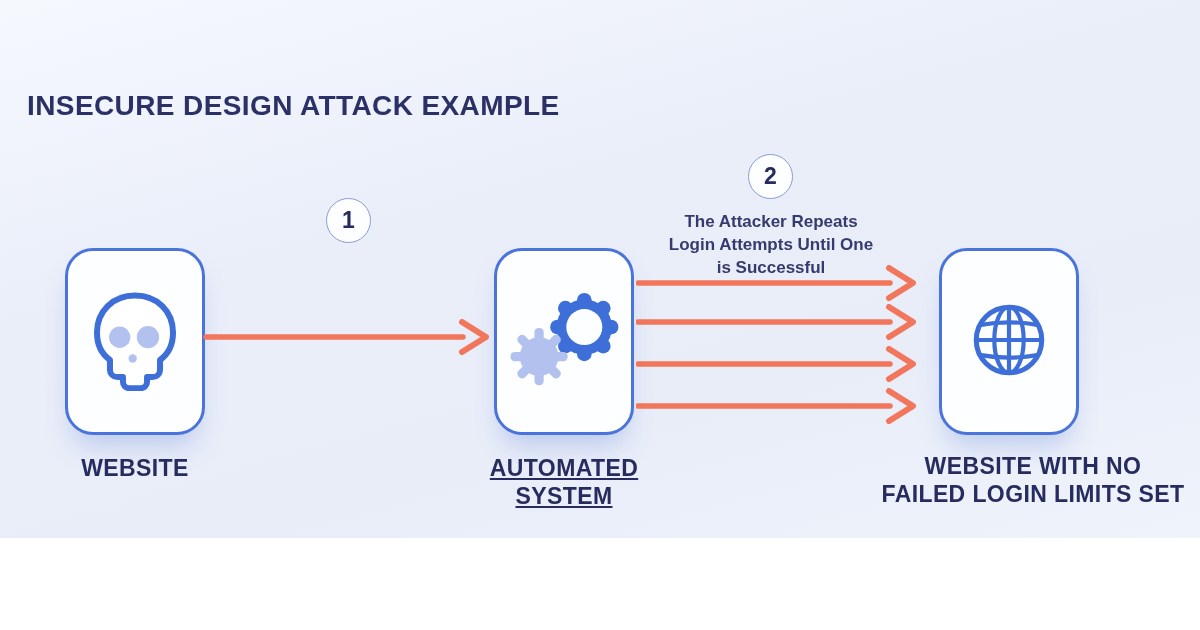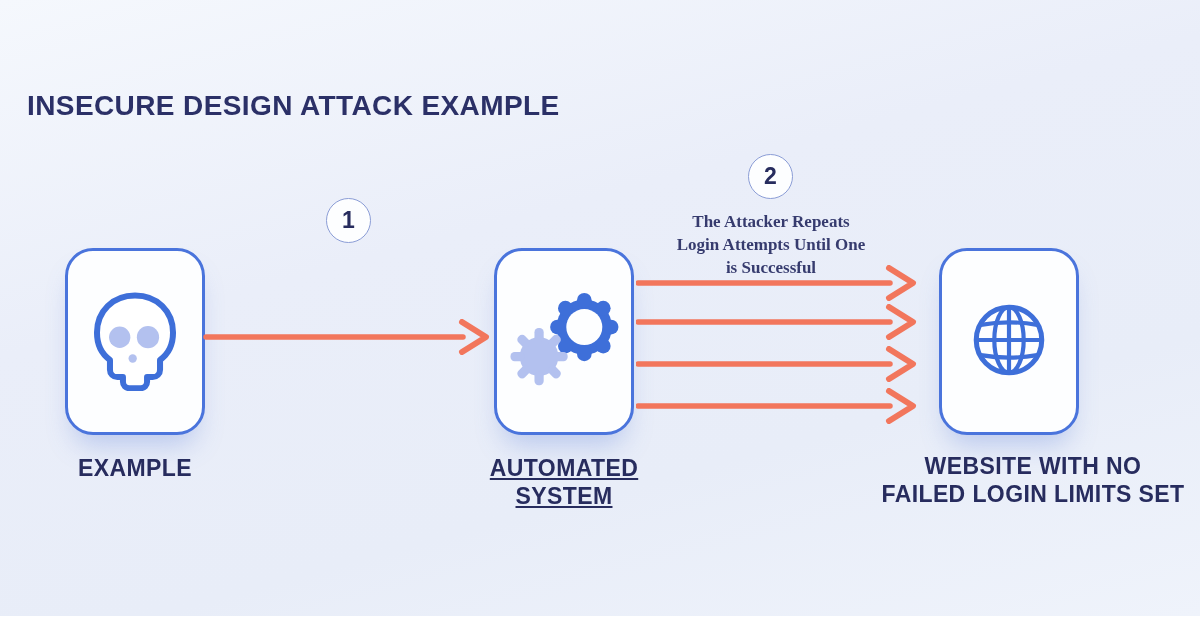--- a/index.html
+++ b/index.html
@@ -4,21 +4,21 @@
 <style>
   * { margin: 0; padding: 0; box-sizing: border-box; }
   html, body { width: 1200px; height: 630px; }
   body {
     font-family: "Liberation Sans", sans-serif;
     overflow: hidden;
   }
   .canvas {
     position: relative;
     width: 1200px;
-    height: 616px;
+    height: 538px;
     background: linear-gradient(165deg, #f5f8fd 0%, #eaeef9 38%, #e8edf8 70%, #eff3fb 100%);
     overflow: hidden;
   }
   .title {
     position: absolute;
     left: 27px;
     top: 90px;
     font-size: 28px;
     font-weight: 700;
     letter-spacing: 0.4px;
@@ -76,21 +76,21 @@
     position: absolute;
     width: 270px;
     text-align: center;
     font-size: 17px;
     font-weight: 600;
     line-height: 1.36;
     color: #363b6e;
     white-space: pre-line;
   }
   .text-1 { left: 226px; top: 258px; }
-  .text-2 { left: 636px; top: 210px; font-family: Liberation Serif, serif; }
+  .text-2 { left: 636px; top: 210px; }
 
   .arrow { position: absolute; }
   .arrow svg { display: block; }
 </style>
 </head>
 <body>
 
 <div class="canvas">
 
   <div class="title">INSECURE DESIGN ATTACK EXAMPLE</div>
@@ -98,21 +98,21 @@
   <div class="node-card card-attacker">
     <span>
       <svg width="94" height="102" viewBox="0 0 100 110">
         <path d="M50 7 C26 7 9 24 9 47 C9 60 14.5 70.5 23 76.5 L23 87 C23 91.5 26.5 95 31 95 L37 95 L37 100 C37 104 40 107 44 107 L56 107 C60 107 63 104 63 100 L63 95 L69 95 C73.5 95 77 91.5 77 87 L77 76.5 C85.5 70.5 91 60 91 47 C91 24 74 7 50 7 Z" fill="#ffffff" stroke="#3e6fd9" stroke-width="6.5" stroke-linejoin="round"></path>
         <circle cx="33.5" cy="52" r="11.5" fill="#b3c1ef"></circle>
         <circle cx="64" cy="52" r="12" fill="#b3c1ef"></circle>
         <circle cx="47.5" cy="75" r="4.5" fill="#b3c1ef"></circle>
       </svg>
     </span>
   </div>
-  <div class="node-label label-attacker">EXAMPLE</div>
+  <div class="node-label label-attacker">WEBSITE</div>
 
   <div class="node-card card-system">
     <span>
       <svg width="120" height="102" viewBox="0 0 130 110">
 
         <g transform="translate(87,41)">
           <g fill="#3e6fd9">
             <circle r="30"></circle>
             <circle cx="29" cy="0" r="8"></circle>
               <circle cx="-29" cy="0" r="8"></circle>

